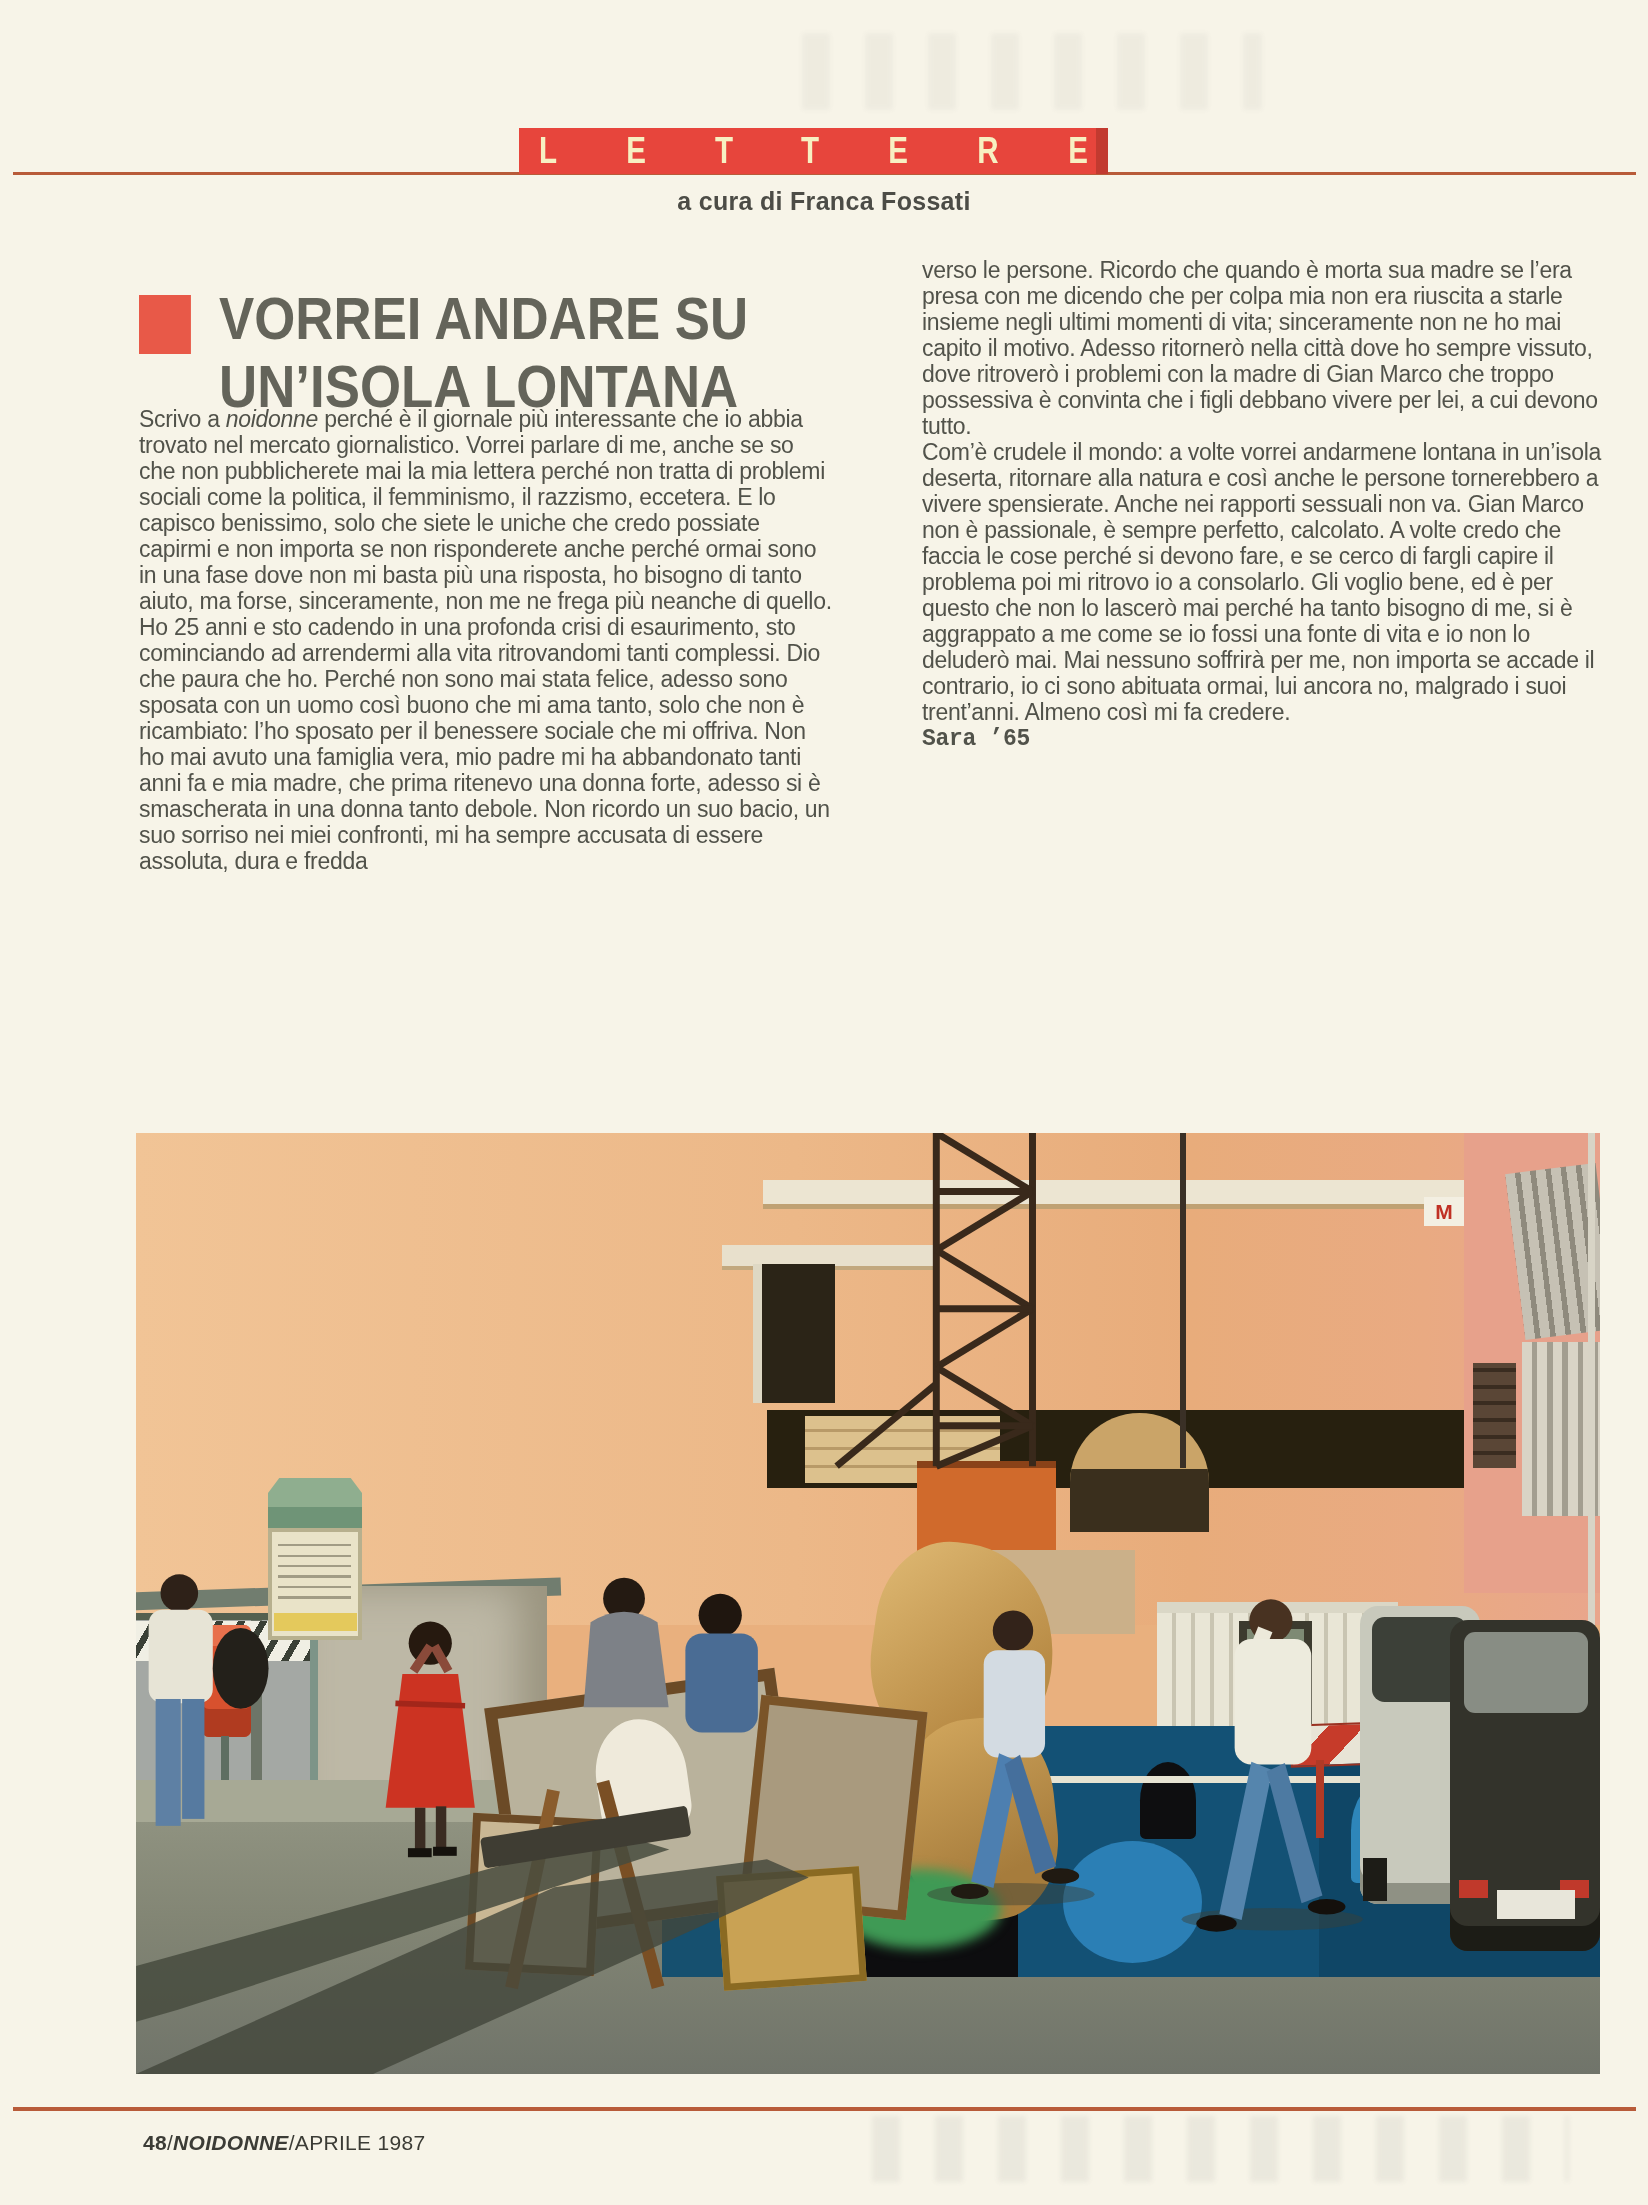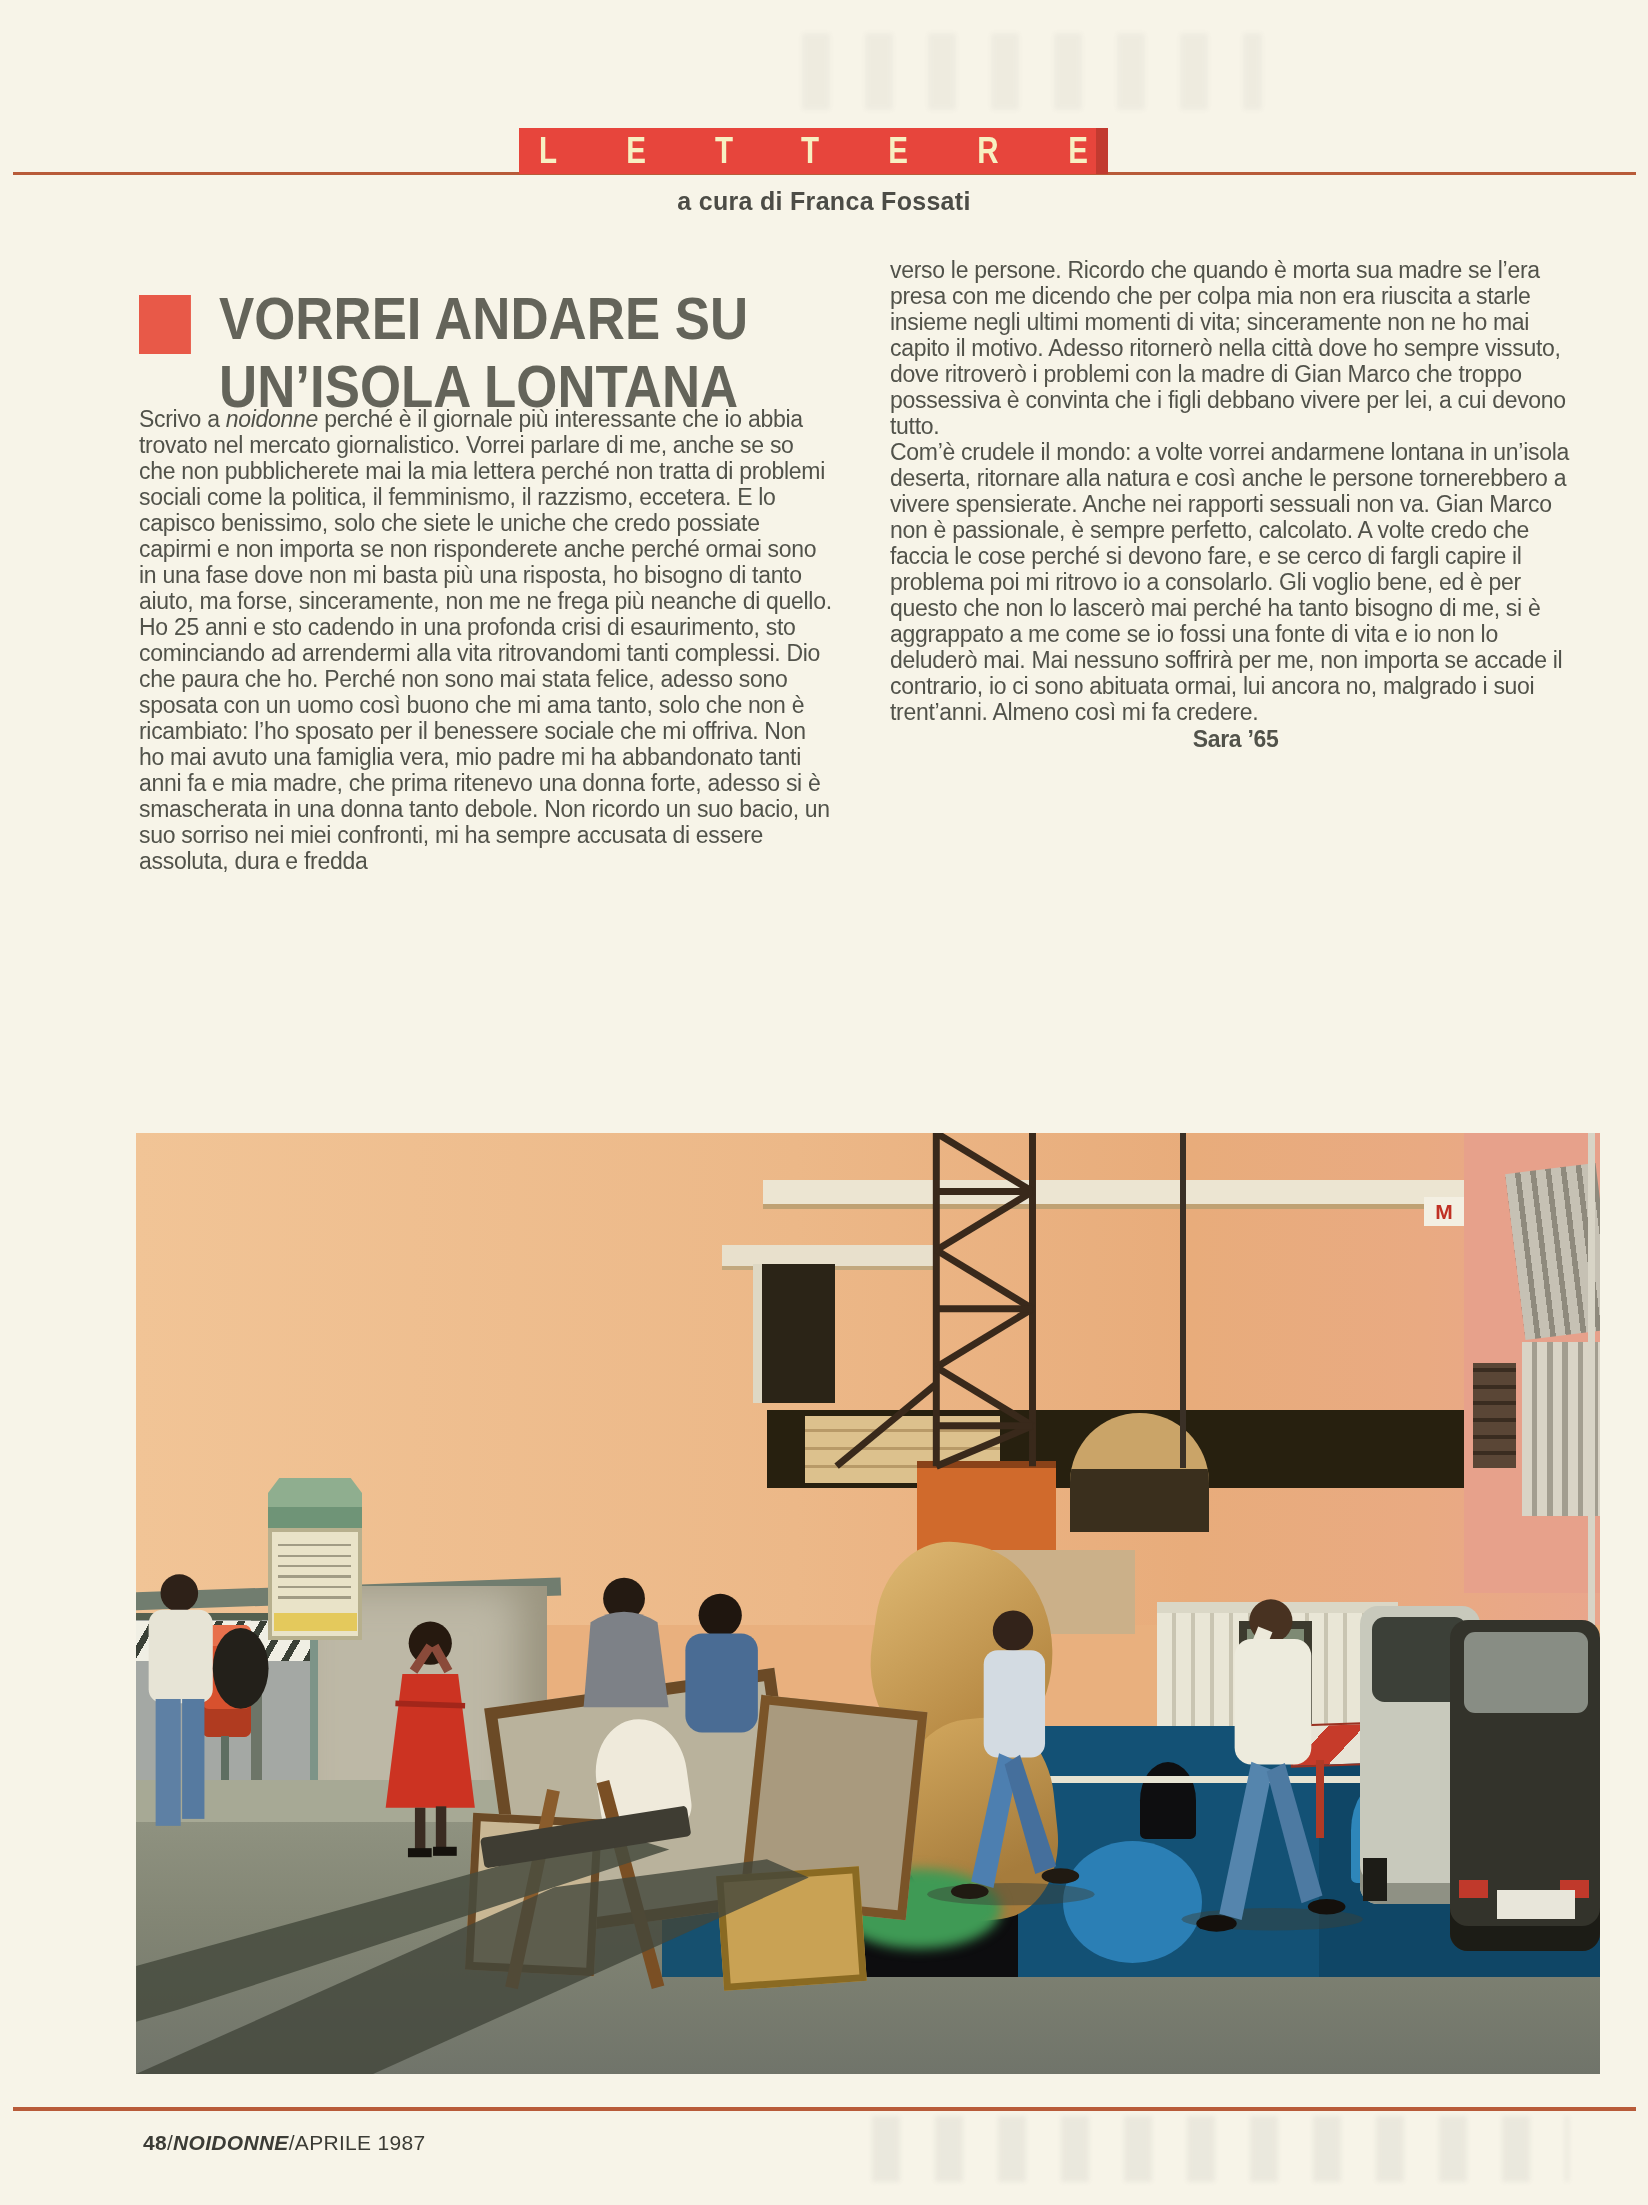--- a/index.html
+++ b/index.html
@@ -20,24 +20,24 @@
 
   
   .title{left:139px;top:245px;width:753px;font-weight:bold;color:#64645a;
          font-size:60px;line-height:68px;letter-spacing:0;transform:scaleX(.88);
          transform-origin:left top;white-space:nowrap;}
   .title .sq{float:left;width:59px;height:59px;background:#e85948;margin:9.8px 32px 0 0;}
 
   
   .bodycol{font-size:23px;line-height:26px;letter-spacing:-0.3px;color:#51524a;text-align:left;}
   .col-left{left:139px;top:406px;width:694px;}
-  .col-right{left:890px;top:257px;width:694px;}
+  .col-right{left:922px;top:257px;width:694px;}
   .bodycol p{margin:0;}
   .it{font-style:italic;}
-  .signature{text-align:center;font-weight:bold;padding-right:2.8px;margin-top:1.4px;}
+  .signature{text-align:left;font-weight:bold;padding-right:2.8px;margin-top:1.4px;font-family:Liberation Mono, monospace;}
   .reply{margin-top:36px;font-style:italic;}
 
   
   .photo{left:136px;top:1133px;width:1464px;height:941px;overflow:hidden;background:#e9b07e;}
   .photo .abs{position:absolute;}
   .bld{left:0;top:0;width:1464px;height:492px;
        background:linear-gradient(90deg,#f1c496 0%,#ecb888 45%,#e8ac7b 72%,#e9aa82 88%,#e9a68c 100%);}
   .ledge1{left:627px;top:47px;width:809px;height:24px;background:#ece5d2;border-bottom:5.6px solid #bfa173;}
   .ledge2{left:586px;top:112px;width:216px;height:21px;background:#e8e0cc;border-bottom:4.2px solid #c2a87e;}
   .doorway{left:617px;top:131px;width:73px;height:139px;background:#2b2417;border-left:9.8px solid #ded8c4;}

